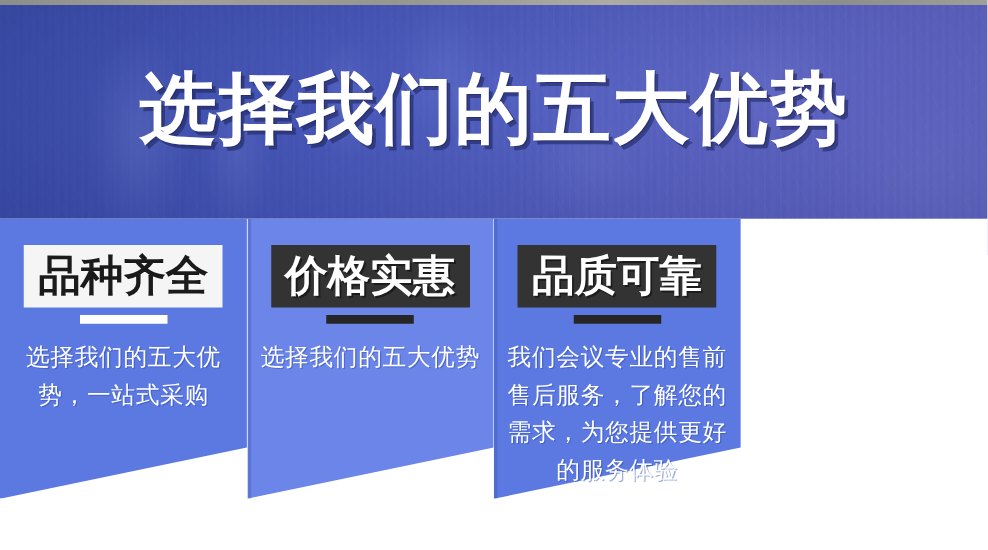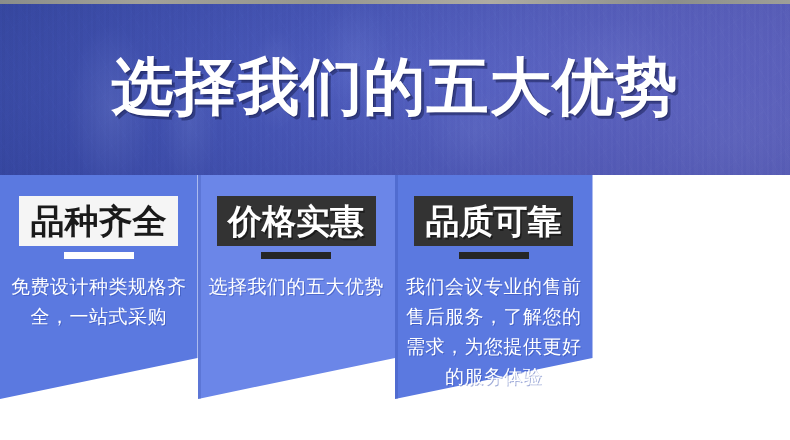--- a/index.html
+++ b/index.html
@@ -155,21 +155,21 @@
   <div class="cards">
 
     <div class="card">
       <div class="card-bg"></div>
 
       <div class="card-inner">
         <div class="title-box">
           <span class="title-text">品种齐全</span>
         </div>
         <div class="divider"></div>
-        <div class="body-text">免费设计种类规格齐全，一站式采购</div>
+        <div class="body-text">选择我们的五大优势，一站式采购</div>
       </div>
     </div>
 
     <div class="card dark">
       <div class="card-bg"></div>
       <div class="card-sep"></div>
       <div class="card-inner">
         <div class="title-box">
           <span class="title-text">价格实惠</span>
         </div>

